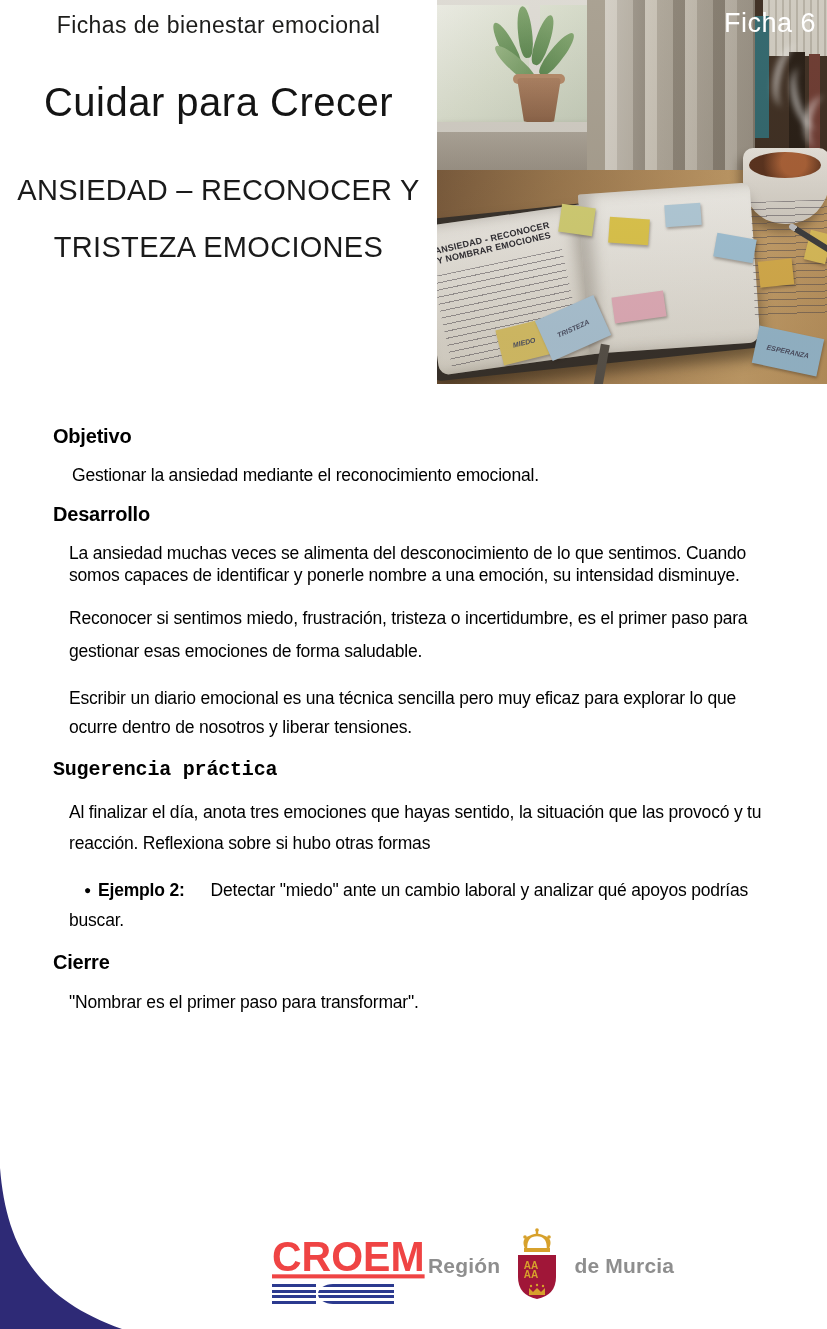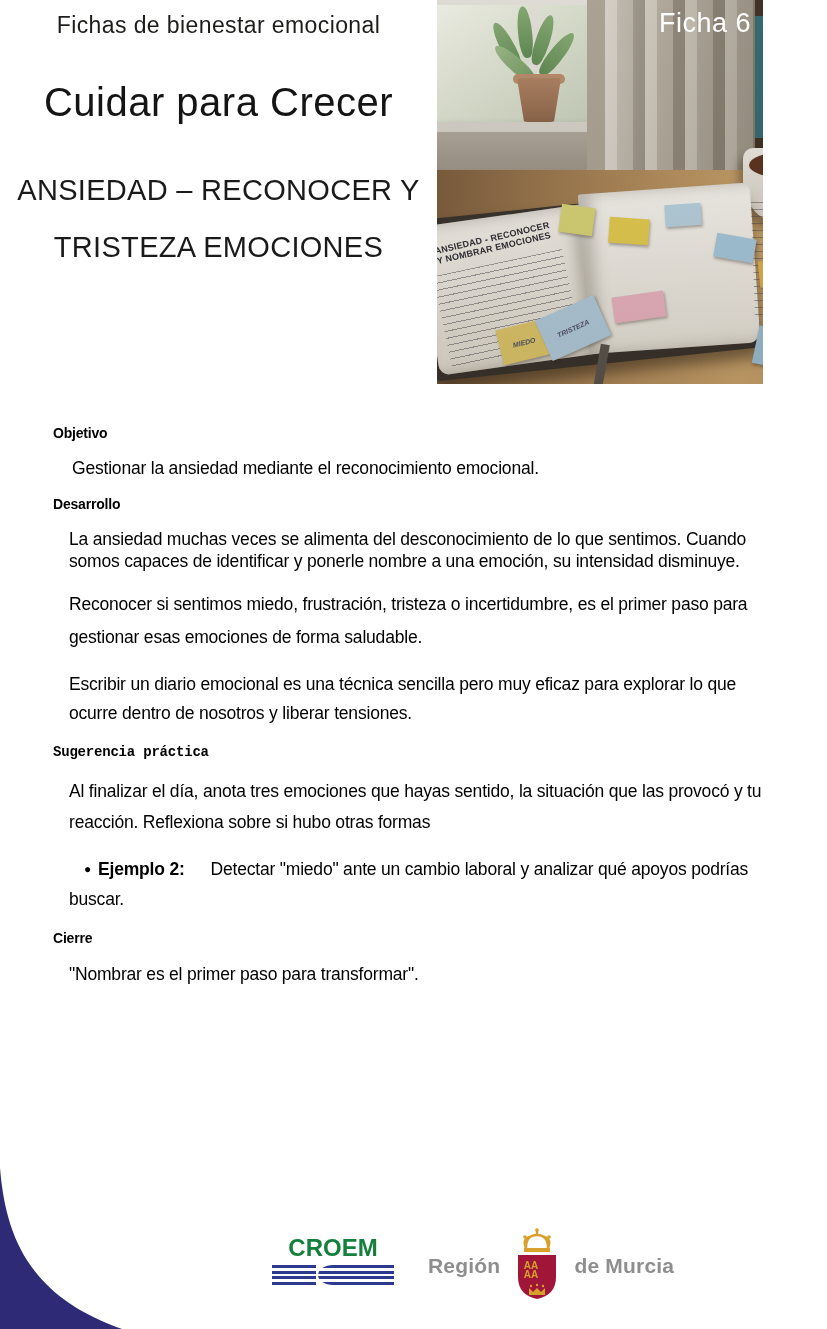--- a/index.html
+++ b/index.html
@@ -8,21 +8,21 @@
     font-family:"Liberation Sans", sans-serif; color:#111; overflow:hidden;
   }
 
   
   .header { position:absolute; left:0; top:0; width:437px; text-align:center; }
   .series  { position:absolute; top:12px;  left:0; right:0; font-size:23px; color:#1d1d1b; letter-spacing:.4px; }
   .title   { position:absolute; top:80px;  left:0; right:0; font-size:40px; color:#141414; letter-spacing:.5px; }
   .subtitle{ position:absolute; top:162px; left:0; right:0; font-size:29px; line-height:57px; color:#1a1a1a; letter-spacing:.3px; }
 
   
-  .photo { position:absolute; left:437px; top:0; width:326px; height:384px; overflow:hidden; background:#d946ef; }
+  .photo { position:absolute; left:437px; top:0; width:391px; height:384px; overflow:hidden; background:#d946ef; }
   .photo * { position:absolute; }
   .ph-window { left:0; top:0; width:152px; height:126px;
     background:linear-gradient(135deg,#f6f8f0 0%,#e3e9d8 45%,#ccd5c2 100%);
     border-top:5px solid #e9e7e1; border-right:6px solid #e9e7e1; border-bottom:4px solid #e9e7e1; }
   .ph-mullion { left:92px; top:0; width:11px; height:126px; background:#e9e7e1; }
   .ph-sill { left:0; top:122px; width:162px; height:10px; background:#dcd9d1; box-shadow:0 5px 8px rgba(40,35,25,.35); }
   .ph-wall-left { left:0; top:132px; width:165px; height:50px; background:linear-gradient(180deg,#b2ab9f,#9a9286); }
   .ph-wall-mid { left:150px; top:0; width:40px; height:186px; background:#b0a899; }
   .ph-plant-leaves { left:55px; top:4px; width:80px; height:86px; }
   .leaf { width:14px; height:52px; background:linear-gradient(180deg,#86ad74,#5d8b52); border-radius:50% 50% 40% 40%; }
@@ -83,39 +83,39 @@
   .n9 { left:104px; top:306px; width:64px; height:44px; background:#b7d4e8; transform:rotate(-24deg); font-style:italic; }
   .n10{ left:318px; top:332px; width:66px; height:38px; background:#9fc6de; transform:rotate(12deg); font-style:italic; }
   .ph-pen { left:348px; top:238px; width:60px; height:6px; border-radius:3px; transform:rotate(32deg);
     background:linear-gradient(90deg,#caccd0 0 12%,#3b3c40 12% 85%,#2a2b2e 100%); }
   .ph-tone { left:0; top:0; width:390px; height:384px; pointer-events:none;
     background:linear-gradient(180deg,rgba(120,110,95,.10),rgba(55,42,28,.16) 88%); }
   .badge { top:8px; right:12px; font-size:27px; color:#ffffff; letter-spacing:.5px; }
 
   
   .content { position:absolute; left:53px; top:425px; width:745px; color:#000; font-size:17.5px; letter-spacing:-.2px; }
-  .content h3 { margin:0; font-size:14px; font-weight:700; letter-spacing:-.2px; }
+  .content h3 { margin:0; font-size:20px; font-weight:700; letter-spacing:-.2px; }
   .content p { margin:16px; }
   .p-objetivo   { margin-top:8px;  line-height:23px; padding-left:3px; }
   .h-desarrollo { margin-top:36px; }
   .p-tight { margin-top:5px;  line-height:22px; }
   .p-loose { margin-top:17px; line-height:33px; }
   .p-mid   { margin-top:0;    line-height:29px; }
   .h-sugerencia { margin-top:25px;font-family:Liberation Mono, monospace; }
   .p-sug   { margin-top:5px;  line-height:31px; }
   .example { margin-top:24px; line-height:30px; text-indent:15px; }
   .example + .example { margin-top:14px; }
   .example .bullet { font-size:12px; vertical-align:2px; margin-right:7px; }
   .example b { margin-right:26px; }
   .h-cierre { margin-top:22px; }
   .p-cierre { margin-top:7px; line-height:24px; }
 
   
   .croem { position:absolute; left:272px; top:1234px; width:122px; text-align:center; }
-  .croem-text { font-size:24px; font-weight:800; color:#15803d; letter-spacing:0; transform:scaleY(1.02); }
+  .croem-text { font-size:41px; font-weight:800; color:#ef4444; letter-spacing:0; transform:scaleY(1.02);text-decoration:underline; }
   .croem-lines { position:relative; height:22px; margin-top:3px; }
   .croem-lines .lg { position:absolute; top:0; height:20px; width:44px;
     background:repeating-linear-gradient(180deg,#2b3a8f 0 3px,transparent 3px 5.6px); }
   .croem-lines .lg.left { left:0; }
   .croem-lines .lg.right { right:0; width:46px; }
   .croem-emb { position:absolute; left:46px; top:0; width:30px; height:20px;
     background:repeating-linear-gradient(180deg,#2b3a8f 0 3px,#ffffff 3px 5.6px);
     border-radius:50% 0 0 50% / 50% 0 0 50%; }
   .murcia { position:absolute; left:428px; top:1228px; height:76px; display:flex; align-items:center; gap:9px; }
   .murcia .mtxt { font-size:21px; font-weight:700; color:#8e8e8e; letter-spacing:.2px; }

